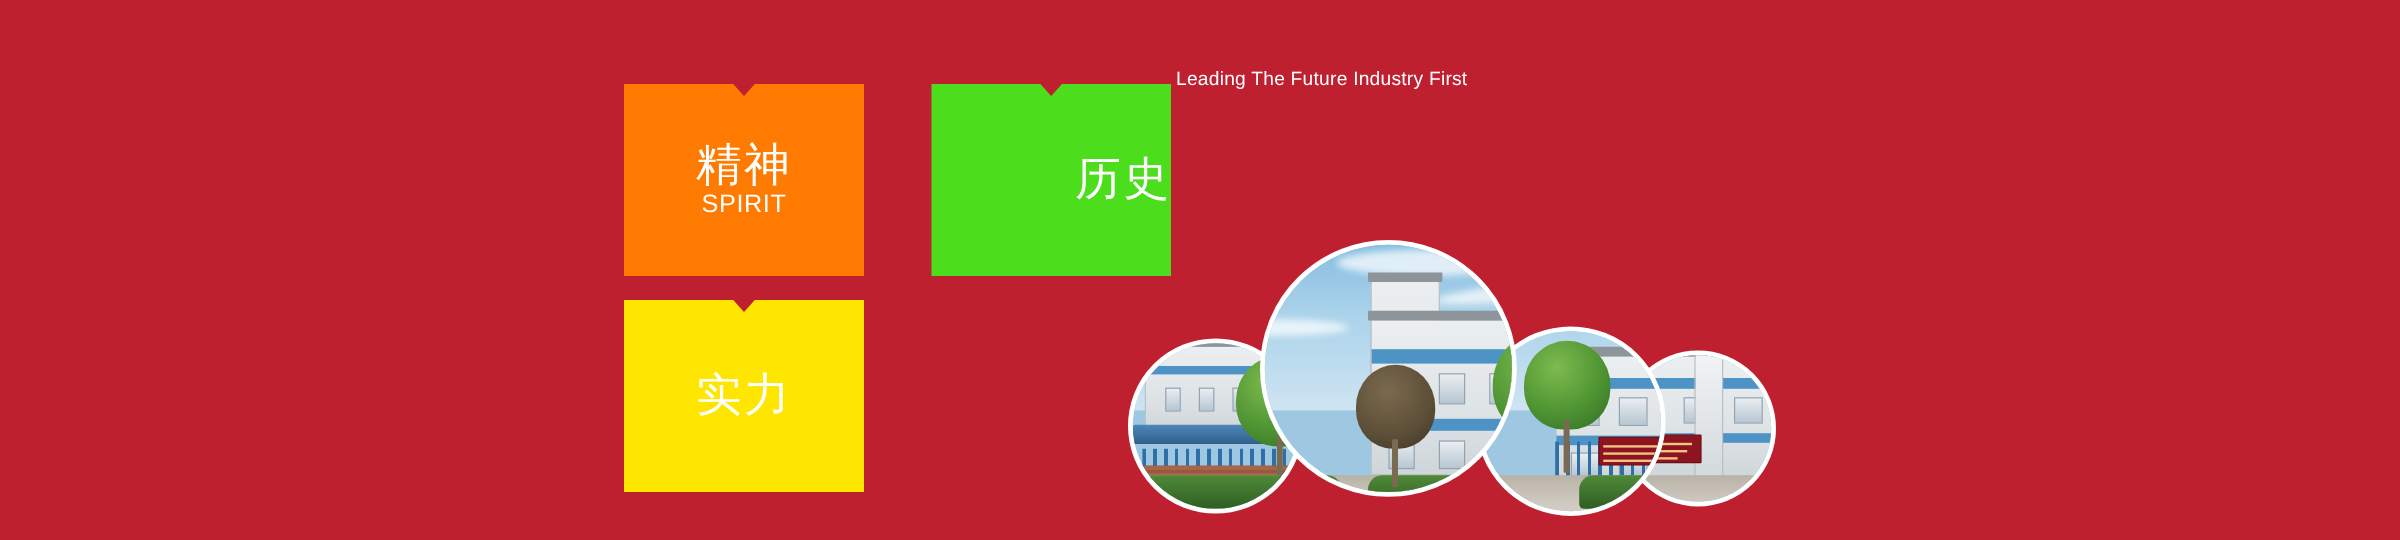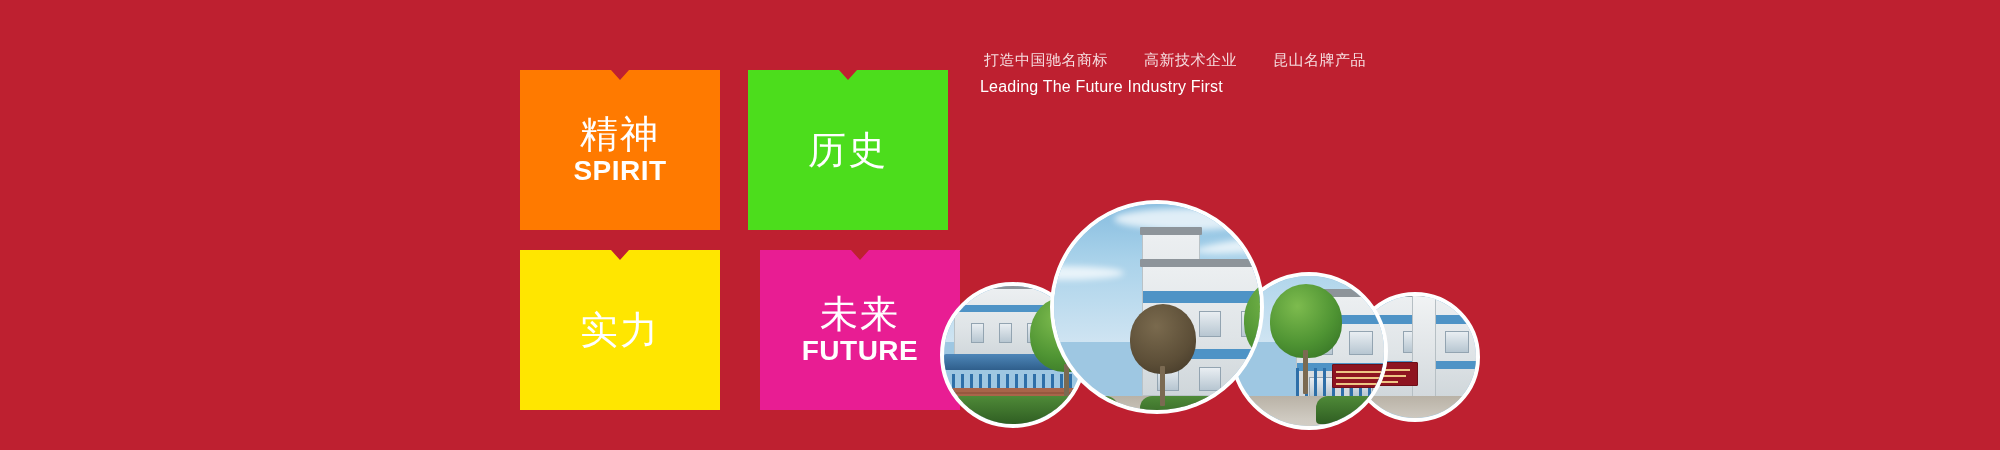--- a/index.html
+++ b/index.html
@@ -53,28 +53,28 @@
         0 100%);
   }
 
   .tile-cn {
     font-size:38px;
     line-height:1.12;
     font-weight:400;
     letter-spacing:2px;
   }
   .tile-en {
-    font-size:28px;
+    font-size:21px;
     line-height:1.15;
-    font-weight:700;
+    font-weight:400;
     letter-spacing:0.5px;
   }
 
   .tile.pos-tl { left:0;     top:0;     }
-  .tile.pos-tr { left:228px; top:0;     }
+  .tile.pos-tr { left:256px; top:0;align-items:flex-end;     }
   .tile.pos-bl { left:0;     top:180px;gap:17px; }
   .tile.pos-br { left:240px; top:180px; }
 
   
   #copy {
     position:absolute;
     left:980px; top:52px;
     width:520px;
     color:#ffffff;
   }
@@ -260,34 +260,25 @@
     </div>
 
     <div class="tile pos-tr" style="background:#4cdd1c;">
       <div class="tile-cn">历史</div>
     </div>
 
     <div class="tile pos-bl" style="background:#ffe600;">
       <div class="tile-cn">实力</div>
     </div>
 
-    <div class="tile pos-br" style="background:#e81d93;">
-      <div class="tile-cn">未来</div>
-      <div class="tile-en">FUTURE</div>
-    </div>
 
   </div>
 
   <div id="copy">
 
-    <div id="taglines">
-      <span class="tagline">打造中国驰名商标</span>
-      <span class="tagline">高新技术企业</span>
-      <span class="tagline">昆山名牌产品</span>
-    </div>
 
 
     <div id="subhead">Leading The Future Industry First</div>
 
 
   </div>
 
   <div id="collage">
 
     <div class="bubble b1">

